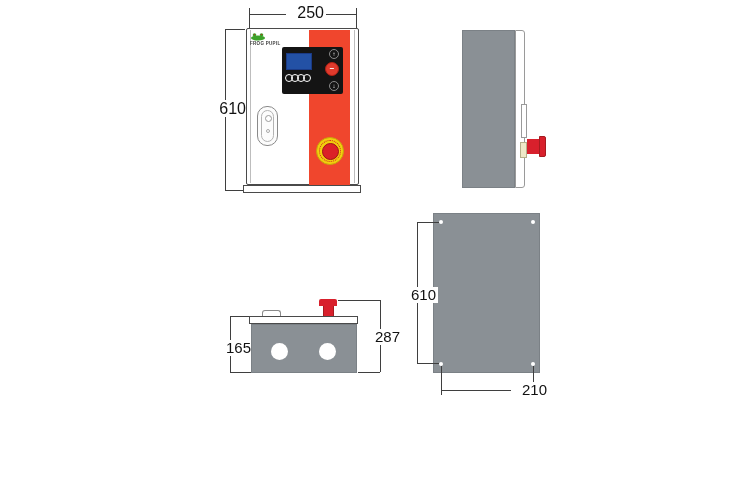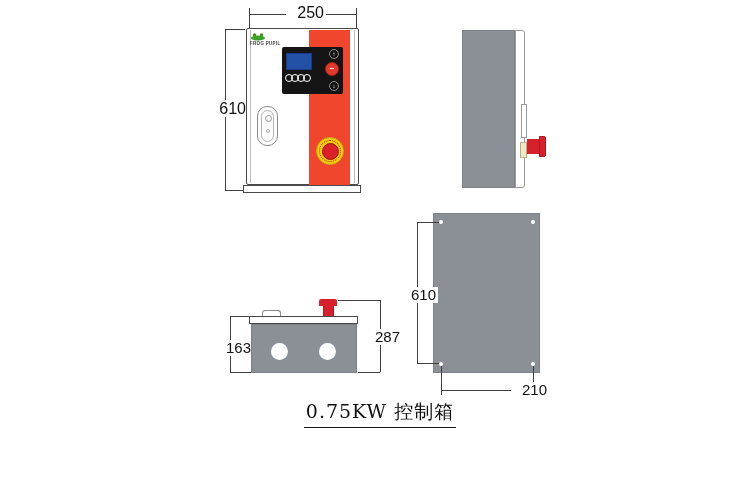--- a/index.html
+++ b/index.html
@@ -117,21 +117,21 @@
     <div class="abs" style="left:520px;top:142px;width:7px;height:16px;background:#EFE9C8;border:1px solid #b5b08a;"></div>
     <div class="abs red" style="left:527px;top:139px;width:12px;height:15px;"></div>
     <div class="abs red" style="left:539px;top:136px;width:7px;height:21px;border-radius:0 2px 2px 0;border:1px solid #a51b20;"></div>
   </div>
 
   <div class="group">
 
     <div class="vline" style="left:230px;top:316px;height:57px;"></div>
     <div class="hline" style="left:230px;top:316px;width:19px;"></div>
     <div class="hline" style="left:230px;top:372px;width:21px;"></div>
-    <div class="dim-label" style="left:217px;top:340px;width:32px;">163</div>
+    <div class="dim-label" style="left:217px;top:340px;width:32px;">165</div>
 
     <div class="abs" style="left:249px;top:316px;width:109px;height:8px;background:#fff;border:1px solid #4a4a4a;"></div>
     <div class="abs graybody" style="left:251px;top:324px;width:106px;height:49px;"></div>
     <div class="abs hole" style="left:271px;top:343px;width:17px;height:17px;"></div>
     <div class="abs hole" style="left:319px;top:343px;width:17px;height:17px;"></div>
     <div class="abs" style="left:262px;top:310px;width:19px;height:6px;border:1px solid #8a8a8a;border-bottom:none;border-radius:3px 3px 0 0;background:#fff;"></div>
     <div class="abs red" style="left:319px;top:299px;width:18px;height:7px;border-radius:2px 2px 0 0;"></div>
     <div class="abs red" style="left:323px;top:306px;width:11px;height:10px;border-left:1px solid #a51b20;border-right:1px solid #a51b20;"></div>
 
     <div class="vline" style="left:380px;top:300px;height:72px;"></div>
@@ -151,17 +151,14 @@
     <div class="hline" style="left:417px;top:222px;width:22px;"></div>
     <div class="hline" style="left:417px;top:363px;width:22px;"></div>
     <div class="dim-label" style="left:402px;top:287px;width:32px;">610</div>
 
     <div class="vline" style="left:441px;top:366px;height:29px;"></div>
     <div class="vline" style="left:533px;top:366px;height:29px;"></div>
     <div class="hline" style="left:441px;top:390px;width:92px;"></div>
     <div class="dim-label" style="left:471px;top:382px;width:34px;margin-left:40px;">210</div>
   </div>
 
-  <div class="caption-wrap">
-    <span class="caption">0.75KW 控制箱</span>
-  </div>
 
 </div>
 
 </body></html>

